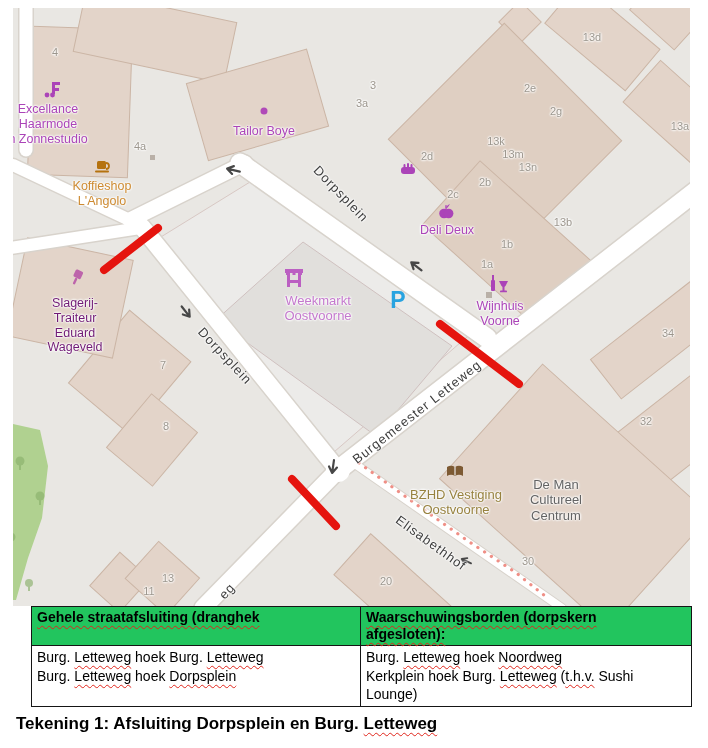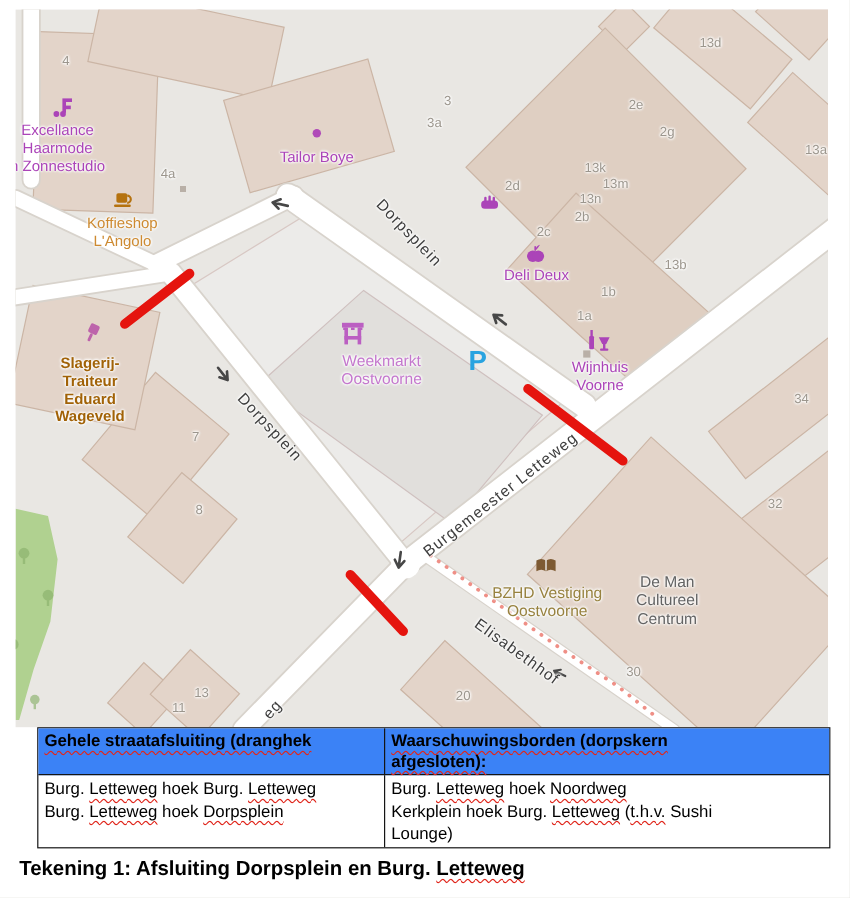--- a/index.html
+++ b/index.html
@@ -14,37 +14,37 @@
   }
   .map-canvas{position:absolute;left:-13px;top:-8px;}
   .label-layer{position:absolute;left:-13px;top:-8px;width:708px;height:748px;pointer-events:none;}
   .map-label{
     position:absolute;white-space:nowrap;text-align:center;line-height:1.18;
     font-size:12.5px;
     text-shadow:0 0 2px #fff,0 0 2px #fff,0 0 3px #fff,0 0 3px #fff;
   }
   .map-label.purple{color:#ab44b8;}
   .map-label.violet{color:#c478cd;font-size:13px;}
-  .map-label.mauve{color:#a16207;font-weight:bold;}
+  .map-label.mauve{color:#701a75;}
   .map-label.amber{color:#cd8a31;}
   .map-label.olive{color:#97823f;font-size:13px;}
   .map-label.dark{color:#636363;font-size:13px;}
   .map-label.blue{color:#29a3e0;font-size:23px;font-weight:bold;text-shadow:none;}
   .map-label.num{color:#9c968d;font-size:11px;}
   .map-label.street{color:#3d3d3d;font-size:13px;letter-spacing:1px;}
   
   .closure-table{
     position:absolute;left:31px;top:606px;width:659px;
     border:1.6px solid #151515;background:#fff;font-size:14px;color:#000;
   }
   .ct-row{display:grid;grid-template-columns:288px 1fr;}
-  .ct-row.header{background:#3b82f6;font-weight:bold;border-bottom:1.4px solid #151515;}
+  .ct-row.header{background:#22c55e;font-weight:bold;border-bottom:1.4px solid #151515;}
   .ct-cell{padding:2px 3px 2px 5px;line-height:17px;}
   .ct-row.body .ct-cell{line-height:18.6px;padding-top:2px;}
-  .ct-cell.right{border-left:1.4px solid #151515;}
+  .ct-cell.right{border-left:1.4px solid #151515;margin-left:40px;}
   .sq{
     text-decoration:underline;text-decoration-style:wavy;
     text-decoration-color:#e0261c;text-decoration-thickness:1px;
     text-underline-offset:3px;text-decoration-skip-ink:none;
   }
   
   .figure-caption{
     position:absolute;left:16px;top:714px;font-size:17px;font-weight:bold;color:#000;
     white-space:nowrap;
   }
@@ -249,21 +249,21 @@
       <div class="map-label num" style="left: 55px; top: 52px; transform: translate(-50%, -50%);">4</div>
       <div class="map-label num" style="left: 140px; top: 146px; transform: translate(-50%, -50%);">4a</div>
       <div class="map-label num" style="left: 373px; top: 85px; transform: translate(-50%, -50%);">3</div>
       <div class="map-label num" style="left: 362px; top: 103px; transform: translate(-50%, -50%);">3a</div>
       <div class="map-label num" style="left: 592px; top: 37px; transform: translate(-50%, -50%);">13d</div>
       <div class="map-label num" style="left: 530px; top: 88px; transform: translate(-50%, -50%);">2e</div>
       <div class="map-label num" style="left: 556px; top: 111px; transform: translate(-50%, -50%);">2g</div>
       <div class="map-label num" style="left: 680px; top: 126px; transform: translate(-50%, -50%);">13a</div>
       <div class="map-label num" style="left: 496px; top: 141px; transform: translate(-50%, -50%);">13k</div>
       <div class="map-label num" style="left: 513px; top: 154px; transform: translate(-50%, -50%);">13m</div>
-      <div class="map-label num" style="left: 474px; top: 167px; transform: translate(-50%, -50%); padding-left: 36px;">13n</div>
+      <div class="map-label num" style="left: 510px; top: 167px; transform: translate(-50%, -50%); padding-left: 36px;">13n</div>
       <div class="map-label num" style="left: 427px; top: 156px; transform: translate(-50%, -50%);">2d</div>
       <div class="map-label num" style="left: 439px; top: 182px; transform: translate(-50%, -50%); margin-left: 46px;">2b</div>
       <div class="map-label num" style="left: 453px; top: 194px; transform: translate(-50%, -50%);">2c</div>
       <div class="map-label num" style="left: 563px; top: 222px; transform: translate(-50%, -50%);">13b</div>
       <div class="map-label num" style="left: 507px; top: 244px; transform: translate(-50%, -50%);">1b</div>
       <div class="map-label num" style="left: 487px; top: 264px; transform: translate(-50%, -50%);">1a</div>
       <div class="map-label num" style="left: 668px; top: 333px; transform: translate(-50%, -50%);">34</div>
       <div class="map-label num" style="left: 646px; top: 421px; transform: translate(-50%, -50%);">32</div>
       <div class="map-label num" style="left: 163px; top: 365px; transform: translate(-50%, -50%);">7</div>
       <div class="map-label num" style="left: 166px; top: 426px; transform: translate(-50%, -50%);">8</div>

